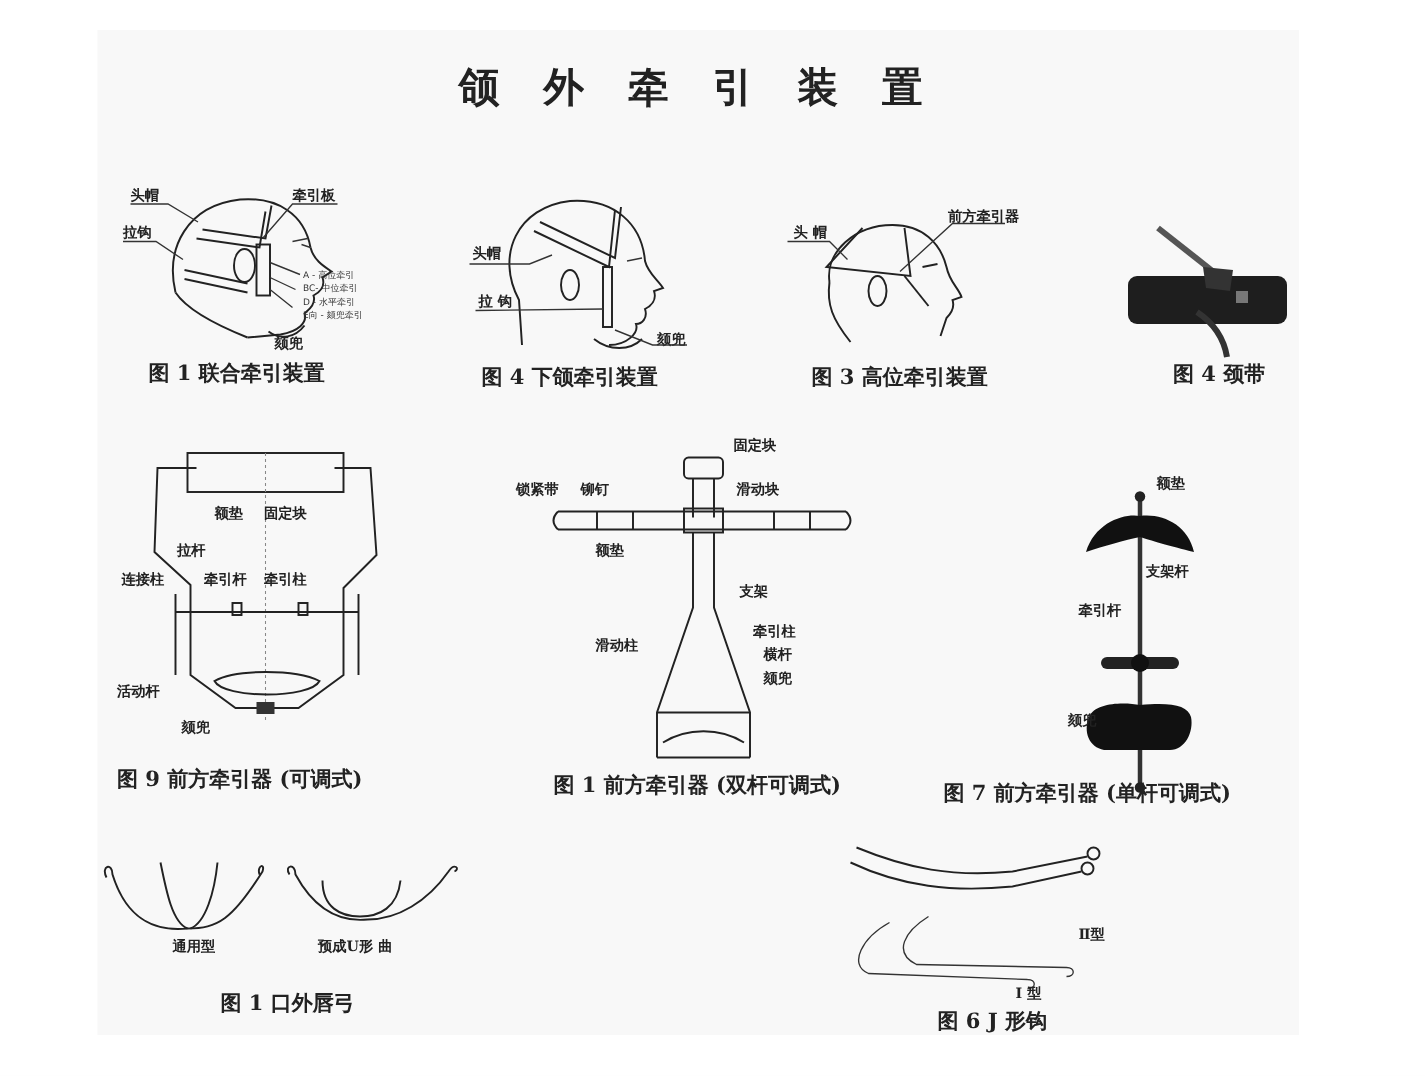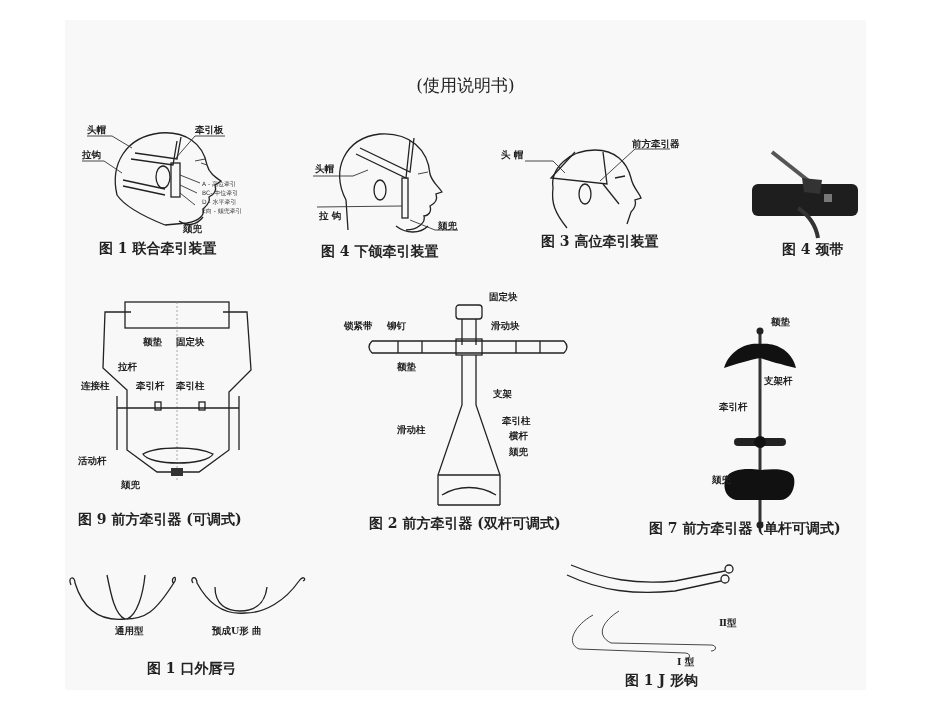--- a/index.html
+++ b/index.html
@@ -17,21 +17,21 @@
     svg { position: absolute; overflow: visible; }
     svg .ln { stroke: #222; fill: none; stroke-width: 1.3; }
     svg .thin { stroke: #333; fill: none; stroke-width: 0.9; }
     svg .dash { stroke: #888; fill: none; stroke-width: 0.7; stroke-dasharray: 2 2; }
   </style>
 </head>
 <body>
 
 <div class="page">
 
-  <div class="abs subtitle">(使用说明书)</div>
+  <div class="abs title">颌 外 牵 引 装 置</div>
 
   <div>
     <svg style="left:40px;top:105px" width="130" height="110" viewBox="0 0 130 110">
       <path class="ln" d="M12 70 C5 40 20 12 55 8 C80 6 98 18 102 40"></path>
       <path class="ln" d="M102 40 C104 48 110 52 116 56 L110 60 C112 66 108 70 104 72 C106 78 100 82 98 84 C100 90 94 96 82 98 L60 100"></path>
       <path class="ln" d="M12 70 C20 82 40 92 60 100"></path>
       <path class="ln" d="M30 28 L72 34 L76 12"></path>
       <path class="ln" d="M26 34 L68 40 L72 16"></path>
       <path class="ln" d="M18 55 L60 64"></path>
       <path class="ln" d="M18 61 L60 70"></path>
@@ -69,49 +69,49 @@
       <path class="ln" d="M30 18 L80 42 L84 8 M26 24 L76 48 L80 10"></path>
       <ellipse class="ln" cx="50" cy="60" rx="6" ry="10"></ellipse>
       <rect class="ln" x="72" y="48" width="6" height="40"></rect>
       <path class="thin" d="M88 44 L98 42"></path>
       <path class="ln" d="M66 96 C76 104 90 104 98 96" stroke-width="2.5"></path>
     </svg>
     <div class="abs lbl" style="left:250px;top:143px">头帽</div>
     <svg style="left:248px;top:150px" width="60" height="10">
         <path class="thin" d="M0 6 L40 6 L55 0"></path>
       </svg>
-    <div class="abs lbl" style="left:254px;top:190px">拉 钩</div>
+    <div class="abs lbl" style="left:254px;top:175px">拉 钩</div>
     <svg style="left:252px;top:183px" width="90" height="10">
         <path class="thin" d="M0 4 L85 3"></path>
       </svg>
     <div class="abs lbl" style="left:373px;top:200px">颏兜</div>
     <svg style="left:345px;top:198px" width="50" height="16">
         <path class="thin" d="M0 2 L25 12 L48 12"></path>
       </svg>
     <div class="abs cap" style="left:256px;top:223px">图 4  下颌牵引装置</div>
   </div>
 
   <div>
     <svg style="left:480px;top:128px" width="110" height="90" viewBox="0 0 110 90">
       <path class="ln" d="M8 40 C5 20 25 2 50 2 C70 2 82 14 86 30 C88 40 94 44 96 50 L90 52 C92 58 88 62 86 64 L82 76"></path>
       <path class="ln" d="M8 40 C6 55 10 65 22 80"></path>
       <path class="ln" d="M30 4 L6 30 L62 36 L58 4" stroke-width="2.5"></path>
       <ellipse class="ln" cx="40" cy="46" rx="6" ry="10"></ellipse>
       <path class="ln" d="M58 36 L74 56" stroke-width="2.5"></path>
       <path class="ln" d="M70 30 L80 28"></path>
     </svg>
-    <div class="abs lbl" style="left:436px;top:129px">头 帽</div>
+    <div class="abs lbl" style="left:464px;top:129px">头 帽</div>
     <svg style="left:460px;top:137px" width="50" height="20">
         <path class="thin" d="M0 4 L28 4 L40 16"></path>
       </svg>
     <div class="abs lbl" style="left:567px;top:118px">前方牵引器</div>
     <svg style="left:530px;top:126px" width="80" height="40">
         <path class="thin" d="M75 3 L40 3 L5 35"></path>
       </svg>
-    <div class="abs cap" style="left:476px;top:213px">图 3  高位牵引装置</div>
+    <div class="abs cap" style="left:476px;top:223px">图 3  高位牵引装置</div>
   </div>
 
   <div>
     <svg style="left:685px;top:130px" width="110" height="90" viewBox="0 0 110 90">
       <path d="M22 2 L60 32" stroke="#555" stroke-width="4" fill="none"></path>
       <rect x="2" y="34" width="106" height="32" rx="6" fill="#1e1e1e"></rect>
       <path d="M52 28 L72 30 L70 44 L54 42 Z" fill="#333"></path>
       <rect x="74" y="44" width="8" height="8" fill="#777"></rect>
       <path d="M48 58 C60 66 66 76 68 88" stroke="#333" stroke-width="4" fill="none"></path>
     </svg>
@@ -159,38 +159,38 @@
     <div class="abs lbl" style="left:424px;top:271px">固定块</div>
     <div class="abs lbl" style="left:279px;top:300px">锁紧带</div>
     <div class="abs lbl" style="left:322px;top:300px">铆钉</div>
     <div class="abs lbl" style="left:426px;top:300px">滑动块</div>
     <div class="abs lbl" style="left:332px;top:341px">额垫</div>
     <div class="abs lbl" style="left:428px;top:368px">支架</div>
     <div class="abs lbl" style="left:437px;top:395px">牵引柱</div>
     <div class="abs lbl" style="left:332px;top:404px">滑动柱</div>
     <div class="abs lbl" style="left:444px;top:410px">横杆</div>
     <div class="abs lbl" style="left:444px;top:426px">颏兜</div>
-    <div class="abs cap" style="left:304px;top:495px">图 2  前方牵引器 (双杆可调式)</div>
+    <div class="abs cap" style="left:304px;top:495px">图 1  前方牵引器 (双杆可调式)</div>
   </div>
 
   <div>
     <svg style="left:655px;top:308px" width="80" height="200" viewBox="0 0 80 200">
       <path d="M40 0 L40 200" stroke="#333" stroke-width="3"></path>
       <circle cx="40" cy="3" r="3.5" fill="#222"></circle>
       <circle cx="40" cy="197" r="3.5" fill="#222"></circle>
       <path d="M4 40 C10 20 30 14 40 16 C55 14 72 22 76 40 C60 36 46 32 40 30 C30 32 16 36 4 40 Z" fill="#111"></path>
       <rect x="14" y="110" width="52" height="8" rx="4" fill="#222"></rect>
       <circle cx="40" cy="114" r="6" fill="#111"></circle>
       <path d="M6 150 C10 140 30 140 40 142 C60 140 72 142 74 150 C76 160 70 172 60 172 L16 172 C6 170 2 160 6 150 Z" fill="#111"></path>
     </svg>
     <div class="abs lbl" style="left:706px;top:296px">额垫</div>
     <div class="abs lbl" style="left:699px;top:355px">支架杆</div>
     <div class="abs lbl" style="left:654px;top:381px">牵引杆</div>
     <div class="abs lbl" style="left:647px;top:454px">颏兜</div>
-    <div class="abs cap" style="left:584px;top:500px">图 7  前方牵引器  (单杆可调式)</div>
+    <div class="abs cap" style="left:564px;top:500px">图 7  前方牵引器  (单杆可调式)</div>
   </div>
 
   <div>
     <svg style="left:0;top:555px" width="250" height="50" viewBox="0 0 250 50">
       <path class="ln" d="M6 10 C2 2 10 0 10 8 C20 40 40 46 60 44 C80 44 90 38 110 6 C112 0 106 2 108 8"></path>
       <path class="ln" d="M42 0 C46 20 50 40 60 44 M80 0 C78 20 72 40 62 44"></path>
       <path class="ln" d="M128 8 C124 2 132 0 132 8 C144 30 160 40 180 38 C200 38 220 26 234 6 C238 0 242 4 238 6"></path>
       <path class="ln" d="M150 12 C150 30 162 36 175 36 C188 36 200 30 202 12"></path>
     </svg>
     <div class="abs lbl" style="left:50px;top:605px">通用型</div>
@@ -202,16 +202,16 @@
     <svg style="left:500px;top:545px" width="180" height="95" viewBox="0 0 180 95">
       <path class="ln" d="M6 0 C40 14 70 20 110 16 L160 6" stroke-width="2"></path>
       <circle class="ln" cx="164" cy="4" r="4"></circle>
       <path class="ln" d="M2 10 C36 26 70 30 110 26 L156 16" stroke-width="2"></path>
       <circle class="ln" cx="160" cy="14" r="4"></circle>
       <path class="thin" d="M28 50 C10 60 0 78 14 84 L120 88 C126 88 126 94 120 94"></path>
       <path class="thin" d="M54 46 C38 56 30 70 46 78 L146 80 C152 80 152 86 146 86"></path>
     </svg>
     <div class="abs lbl" style="left:654px;top:597px">Ⅱ型</div>
     <div class="abs lbl" style="left:612px;top:636px">I 型</div>
-    <div class="abs cap" style="left:560px;top:652px">图  1  J 形钩</div>
+    <div class="abs cap" style="left:560px;top:652px">图  6  J 形钩</div>
   </div>
 
 </div>
 
 </body></html>

